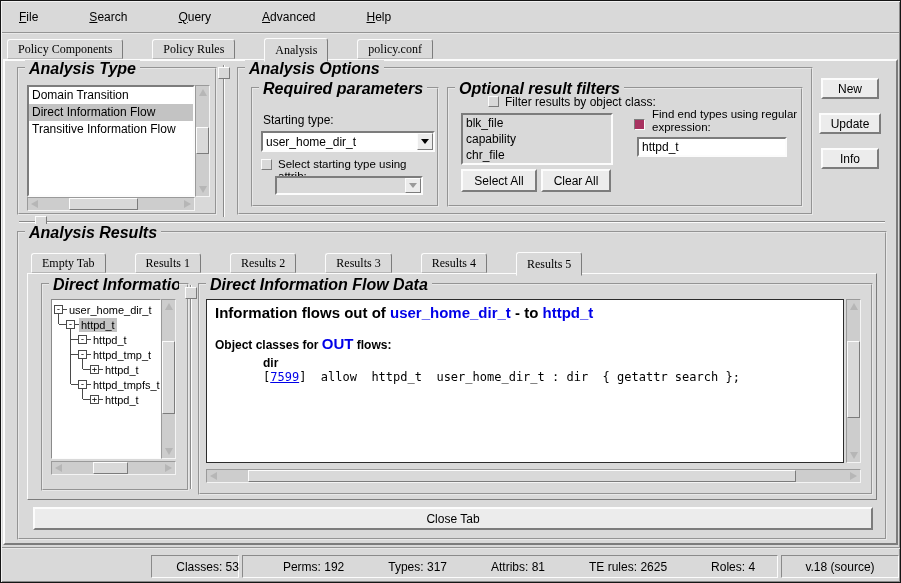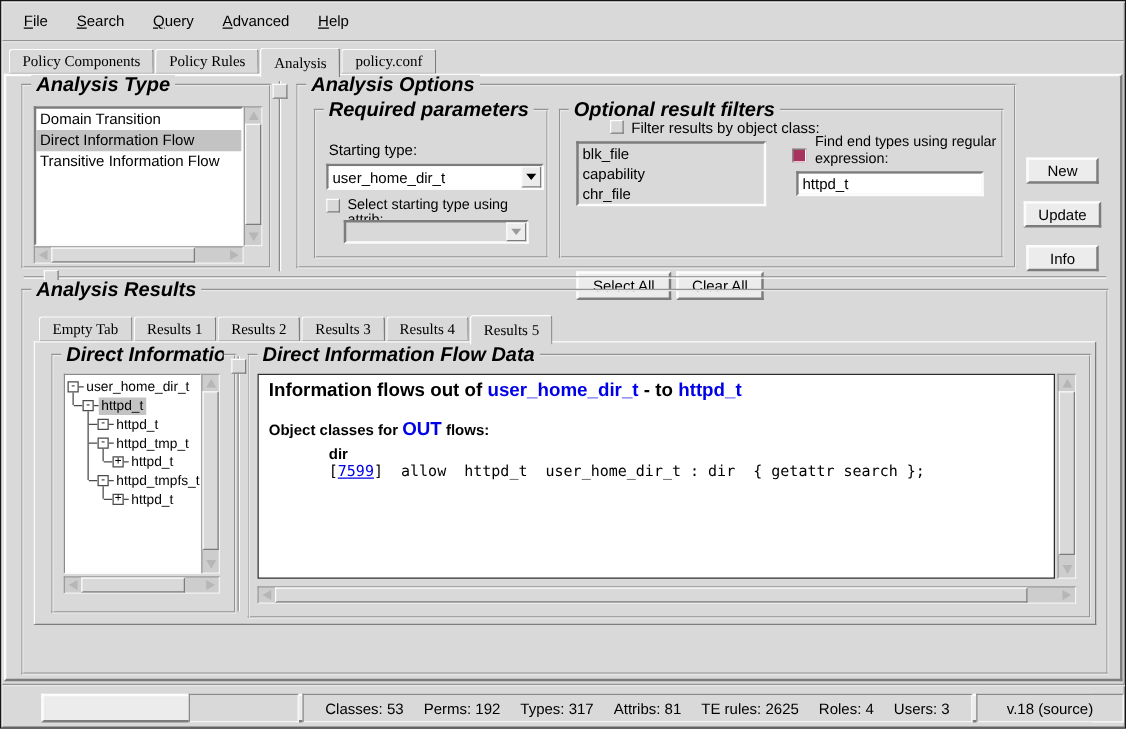--- a/index.html
+++ b/index.html
@@ -4,27 +4,27 @@
 <style>
   * { box-sizing: border-box; margin: 0; padding: 0; }
   html,body { background:#bdbdbd; }
   body { font-family:"Liberation Sans", sans-serif; }
   .window{
     position:relative; width:901px; height:583px; background:#d9d9d9;
     border:1px solid #151515; overflow:hidden;
     box-shadow: inset 1px 1px 0 #f2f2f2, inset -1px -1px 0 #8a8a8a;
     font-size:12px; color:#000;
   }
-  .abs{ position:absolute; }
+  .abs{ position:absolute;gap:28px; }
   .raised{ border:2px solid; border-color:#fcfcfc #7c7c7c #7c7c7c #fcfcfc; }
   .raised1{ border:1px solid; border-color:#fcfcfc #7c7c7c #7c7c7c #fcfcfc; }
   .sunken{ border:2px solid; border-color:#7c7c7c #fcfcfc #fcfcfc #7c7c7c; }
   .sunken1{ border:1px solid; border-color:#8a8a8a #fcfcfc #fcfcfc #8a8a8a; }
   .btn{ background:#ececec; display:flex; align-items:center; justify-content:center;
-        font-size:12px; cursor:default;margin-top:48px; }
+        font-size:12px; cursor:default; }
   
   .menubar{ left:1px; top:1px; width:897px; height:32px; display:flex; align-items:center;
             padding-left:8px; border-bottom:2px groove #e8e8e8; }
   .menu-item{ display:inline-block; padding:3px 9px; margin-right:5px; }
   .menu-item::first-letter{ text-decoration:underline; }
   
   .tabbar{ display:flex; align-items:center; z-index:6;font-family:Liberation Serif, serif; }
   .tab{ background:#d9d9d9; border:1px solid; border-color:#fcfcfc #7c7c7c #b5b5b5 #fcfcfc;
         border-radius:3px 3px 0 0; padding:2px 10px 2px; margin-right:1px; line-height:14px; }
   .tab.selected{ padding-top:4px; padding-bottom:4px; margin-bottom:-2px; border-bottom-color:#d9d9d9; z-index:7; position:relative; }

